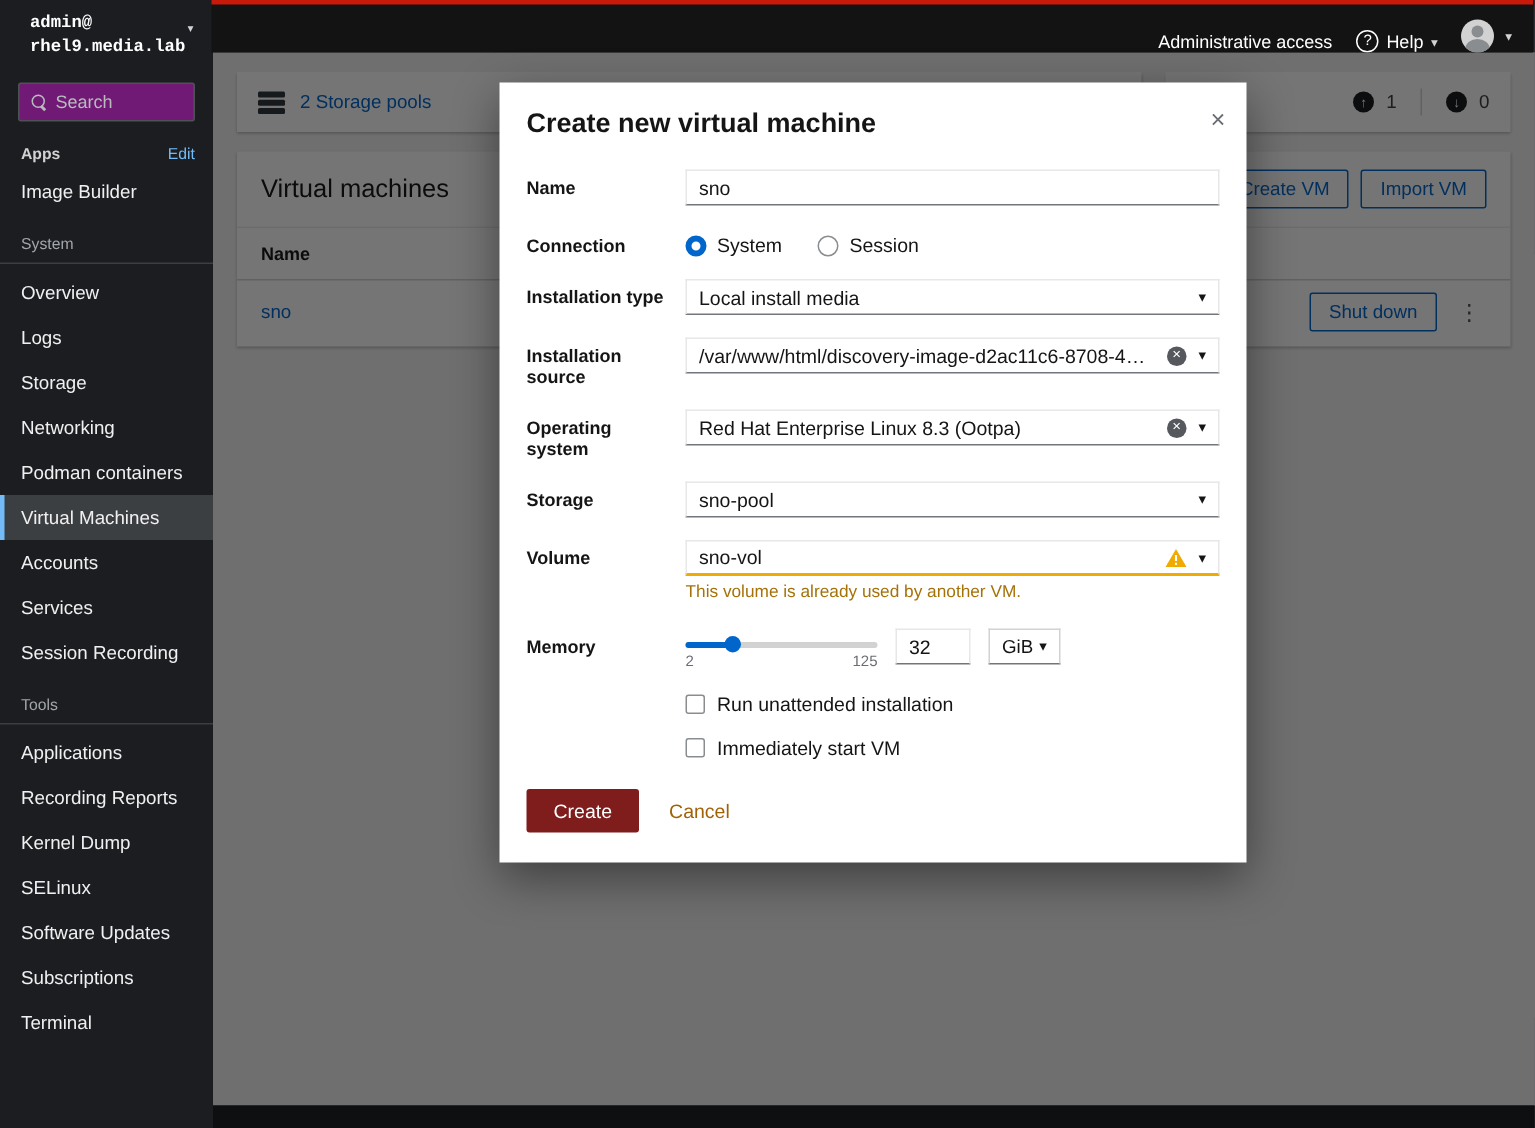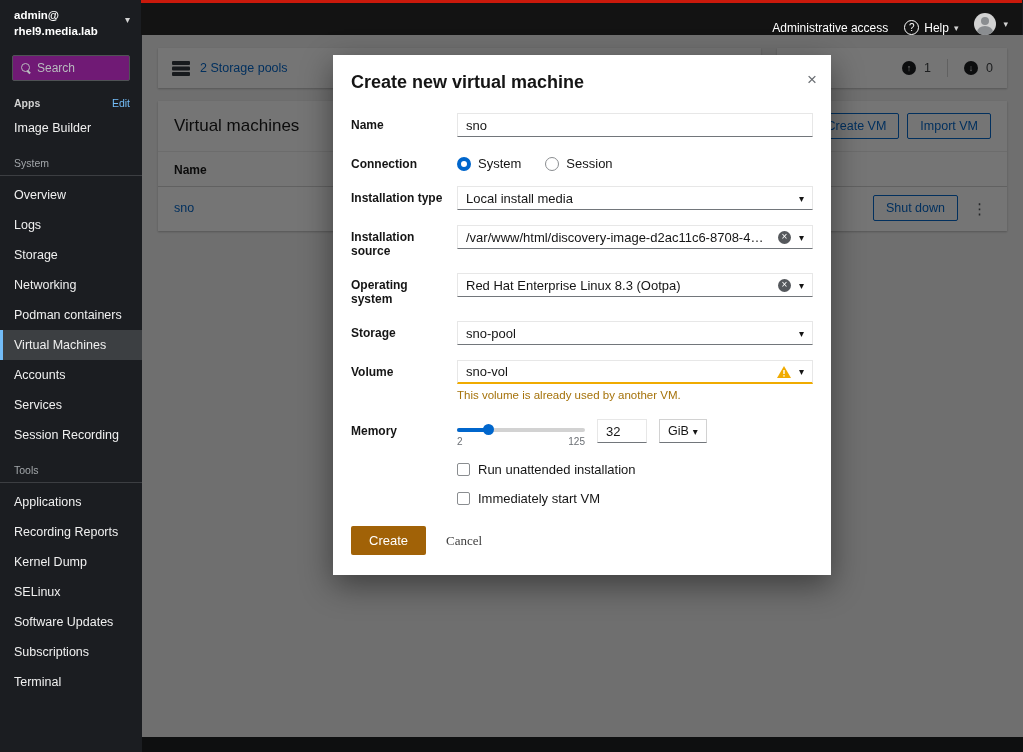--- a/index.html
+++ b/index.html
@@ -3,21 +3,21 @@
 <meta charset="utf-8">
 <style>
   * { margin:0; padding:0; box-sizing:border-box; }
   html,body { width:1023px; height:752px; overflow:hidden; background:#1b1d21;
               font-family:"Liberation Sans", sans-serif; }
 
   
   .sidebar { position:absolute; left:0; top:0; width:142px; height:752px;
              background:#1b1d21; z-index:5; color:#f0f0f0; }
   .sb-head { display:flex; align-items:flex-start; justify-content:space-between;
-             padding:8px 12px 6px 14px; }
+             padding:8px 12px 6px 20px;font-family:Liberation Mono, monospace; }
   .sb-user { font-size:11.5px; font-weight:bold; line-height:1.35; color:#fff; }
   .sb-caret { color:#d2d2d2; font-size:10px; margin-top:6px; cursor:pointer; }
   .sb-search { margin:10px 12px 4px 12px; height:26px; background:#701a75;
                border:1px solid #4f5255; border-radius:2px; display:flex;
                align-items:center; padding:0 8px; gap:6px; }
   .mag { position:relative; width:10px; height:10px; flex:none; }
   .mag::before { content:""; position:absolute; left:0; top:0; width:7px; height:7px;
                  border:1.4px solid #b8bbbe; border-radius:50%; }
   .mag::after { content:""; position:absolute; left:7px; top:7px; width:4px; height:1.6px;
                 background:#b8bbbe; transform:rotate(45deg); transform-origin:0 0; }
@@ -140,24 +140,24 @@
                font-family:inherit; color:#151515; }
   .unit-sel { height:24px; display:flex; align-items:center; gap:4px; padding:0 8px;
               border:1px solid #d2d2d2; border-bottom:1px solid #72767b; font-size:12.5px;
               color:#151515; cursor:pointer; background:#fff; }
   .chk-row { margin-left:106px; display:flex; align-items:center; gap:8px;
              margin-bottom:14px; cursor:pointer; }
   .chk-box { width:13px; height:13px; border:1px solid #8a8d90; border-radius:2px;
              background:#fff; flex:none; }
   .chk-label { font-size:13px; color:#151515; }
   .modal-footer { display:flex; align-items:center; gap:20px; padding:6px 0 2px 0; }
-  .btn-primary { background:#a16207; color:#fff; border:none; font-size:13px;
+  .btn-primary { background:#7f1d1d; color:#fff; border:none; font-size:13px;
                  padding:7px 18px; border-radius:2px; cursor:pointer; font-family:inherit; }
-  .btn-link { background:none; border:none; color:#404040; font-size:13px; cursor:pointer;
-              font-family:Liberation Serif, serif; }
+  .btn-link { background:none; border:none; color:#a16207; font-size:13px; cursor:pointer;
+              font-family:Liberation Sans, sans-serif; }
 </style>
 </head>
 <body>
 
 <aside class="sidebar">
   <div class="sb-head">
     <div class="sb-user">
       <div>admin@</div>
       <div>rhel9.media.lab</div>
     </div>

